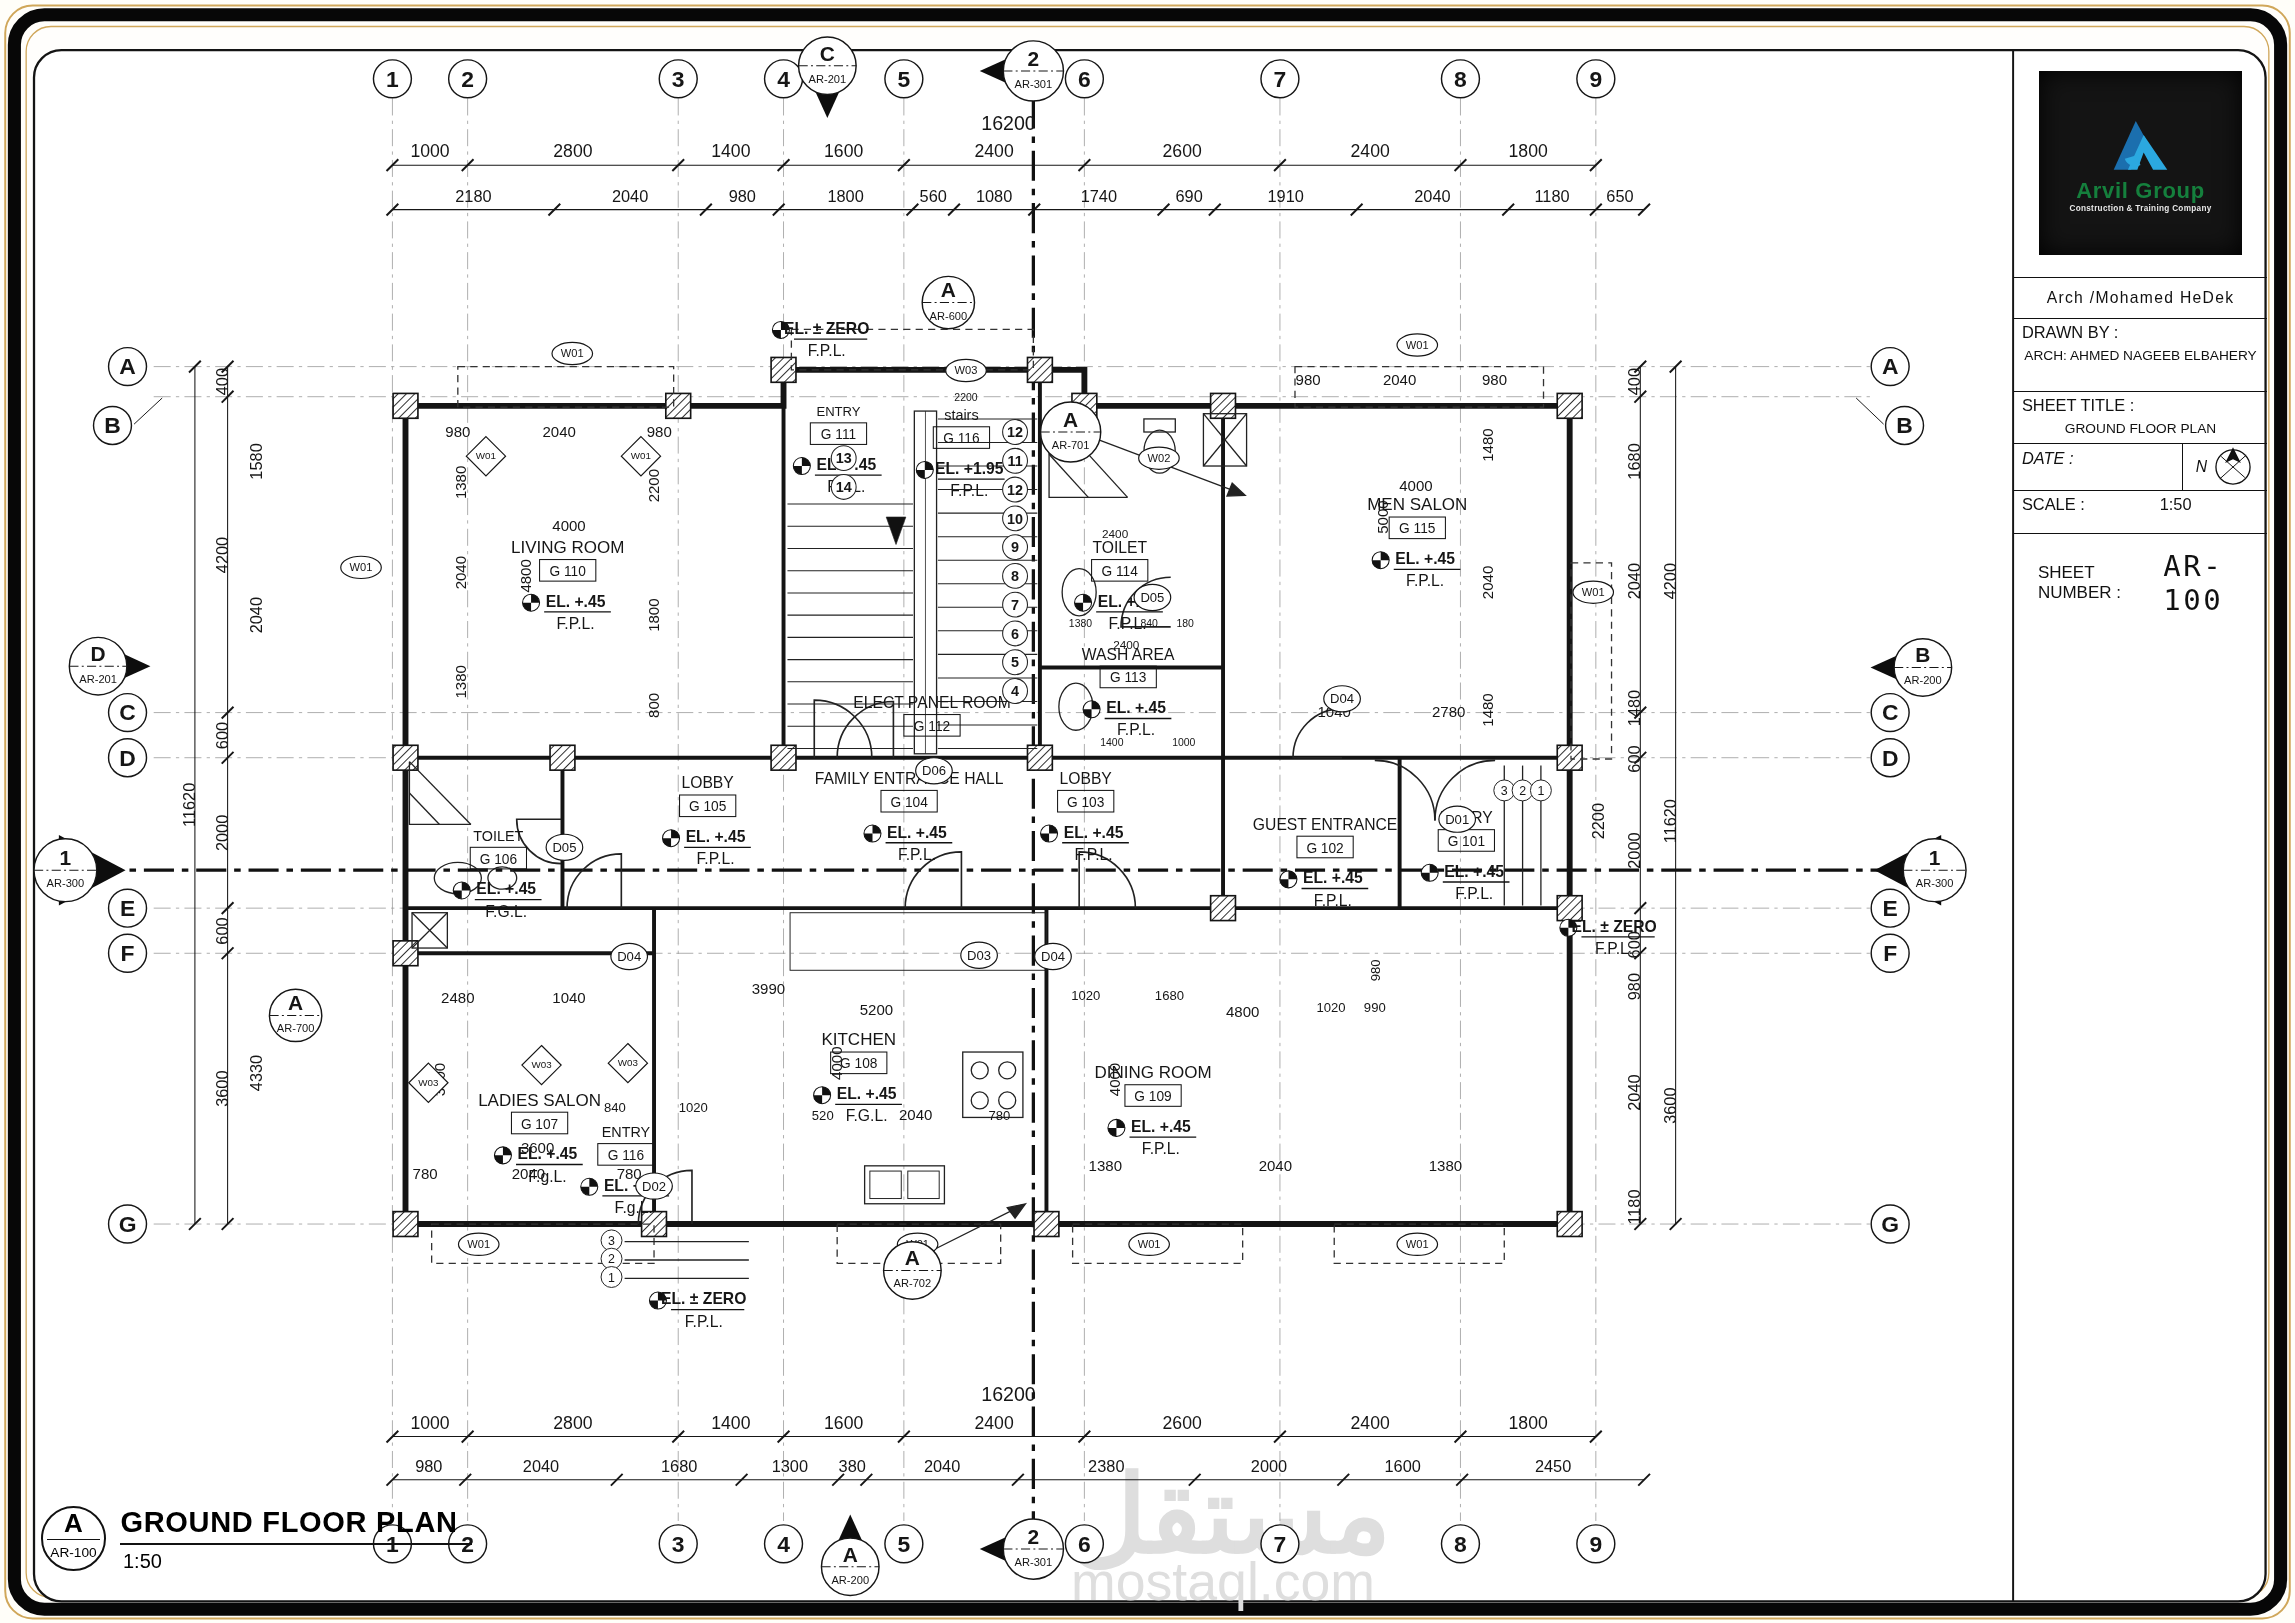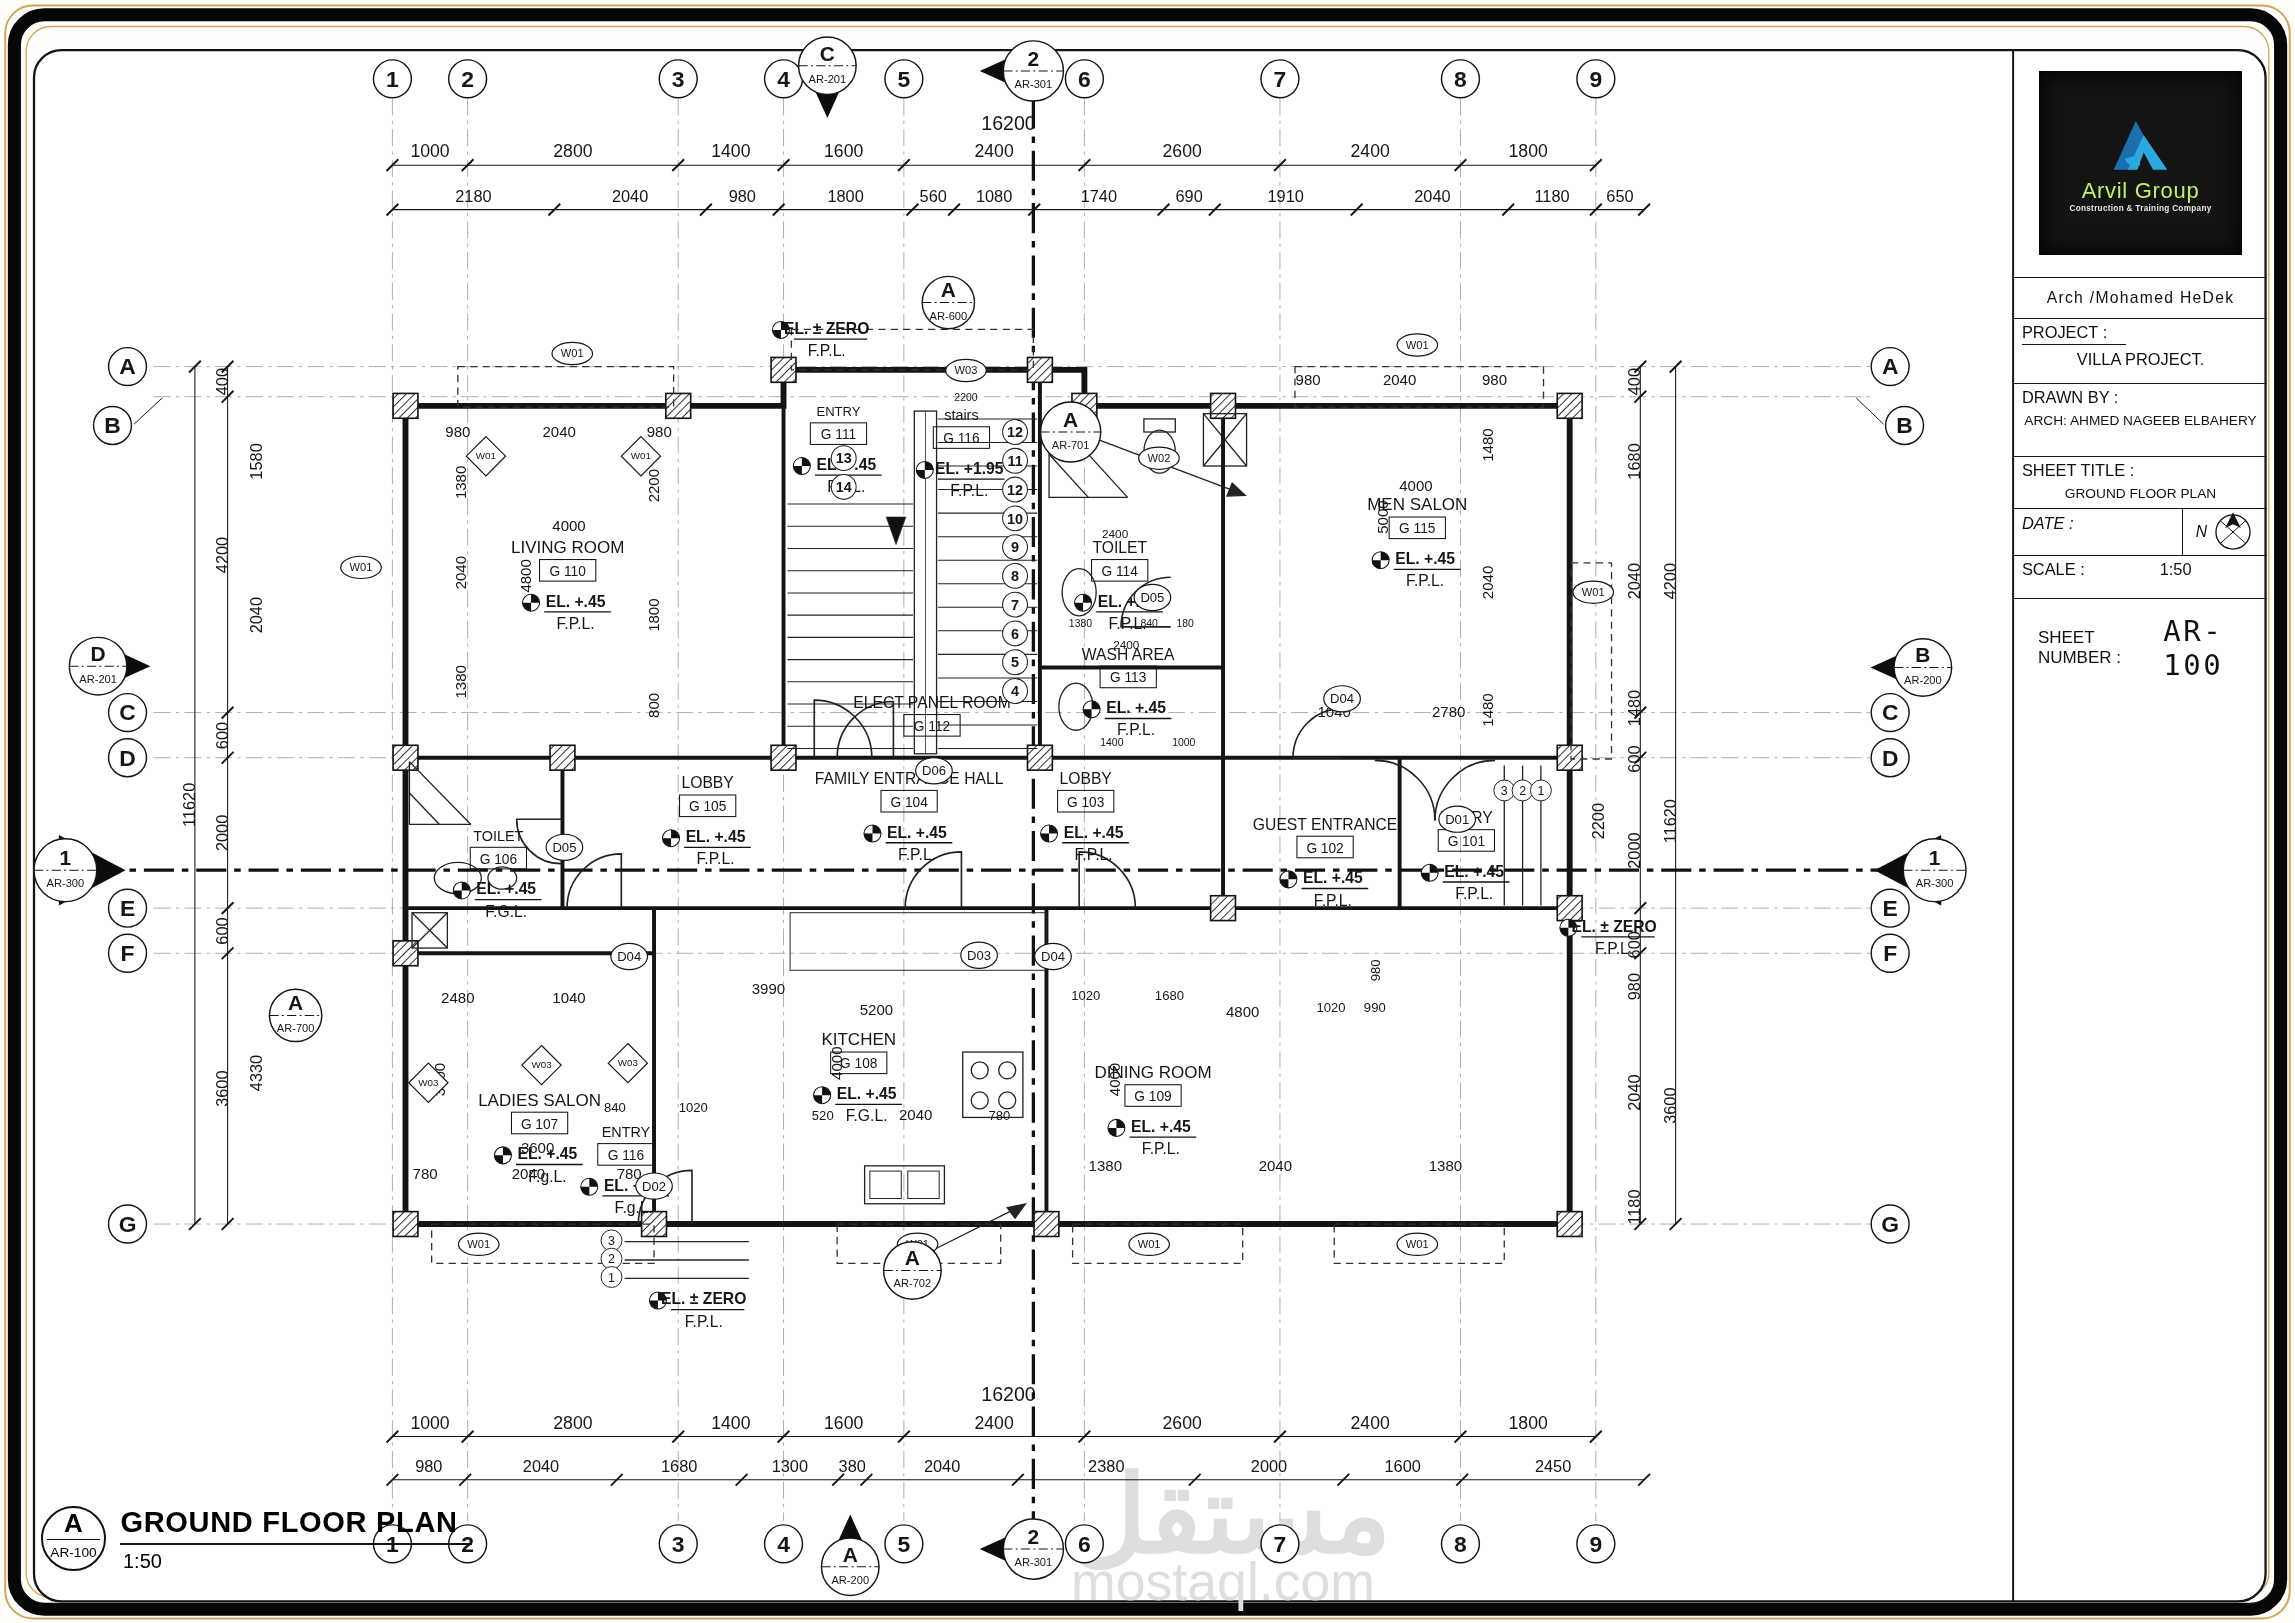--- a/index.html
+++ b/index.html
@@ -4,21 +4,21 @@
 <style>
   html,body{margin:0;padding:0;background:#fffef9;width:2295px;height:1624px;
     font-family:"Liberation Sans",sans-serif;}
   .sheet{position:absolute;left:0;top:0;width:2295px;height:1624px;background:#fffef9;overflow:hidden;}
   svg text{font-family:"Liberation Sans",sans-serif;}
   
   .tb{position:absolute;left:2014px;top:49px;width:253px;height:1552px;color:#111;}
   .tb .cell{border-bottom:1.6px solid #111;box-sizing:border-box;padding:3.9px 7.9px;position:relative;}
   .tb-logo{height:229px;display:flex;align-items:center;justify-content:center;}
   .logo-box{width:203px;height:184px;background:#141414;display:flex;flex-direction:column;align-items:center;justify-content:center;box-shadow:inset 0 0 26px #000;}
-  .logo-brand{color:#bef264;font-weight:normal;font-size:22px;letter-spacing:0.7px;margin-top:2.6px;}
+  .logo-brand{color:#15803d;font-weight:bold;font-size:22px;letter-spacing:0.7px;margin-top:2.6px;}
   .logo-tag{color:#e8e8e8;font-weight:bold;font-size:8.2px;letter-spacing:0.3px;}
   .tb-arch{height:41px;display:flex;align-items:center;justify-content:center;font-size:15.7px;letter-spacing:1.3px;}
   .tb-notes{height:156px;font-size:9.8px;}
   .tb-keyplan{height:687px;}
   .hdg{font-size:17.7px;display:inline-block;border-bottom:2px solid #111;padding:1.3px 17px 2.6px 1.3px;margin:3.9px 0 6.5px 1.3px;}
   .note-line{margin:10.5px 1.3px 0 1.3px;line-height:1.25;}
   .kp-rect{margin:69px auto 0 auto;width:178px;height:243px;border:2.3px solid #111;display:flex;align-items:center;justify-content:center;}
   .kp-rect-inner{width:160px;height:225px;border:1.3px solid #111;}
   .tb-project{height:65px;}
   .tb-sub{height:60px;}
@@ -812,24 +812,20 @@
         <svg width="79" height="63" viewBox="0 0 100 80">
           <path d="M16,72 L44,10 L56,32 L38,72 Z" fill="#1b6fae"></path>
           <path d="M34,72 L54,28 L84,72 L66,72 L54,50 L46,72 Z" fill="#2ba8e0"></path>
           <path d="M30,58 a14,14 0 0 0 20,8 l-6,-12 z" fill="#2ba8e0"></path>
         </svg>
         <div class="logo-brand">Arvil Group</div>
         <div class="logo-tag">Construction &amp; Training Company</div>
       </div>
     </div>
     <div class="cell tb-arch">Arch  /Mohamed HeDek</div>
-    <div class="cell tb-project">
-      <span class="lab">PROJECT :</span>
-      <div class="val-c">VILLA PROJECT.</div>
-    </div>
     <div class="cell tb-drawn">
       <span class="lab2">DRAWN BY :</span>
       <div class="val-s">ARCH: AHMED NAGEEB ELBAHERY</div>
     </div>
     <div class="cell tb-stitle">
       <span class="lab2">SHEET TITLE :</span>
       <div class="val-s">GROUND FLOOR PLAN</div>
     </div>
     <div class="cell tb-date">
       <div class="date-l">DATE :</div>

